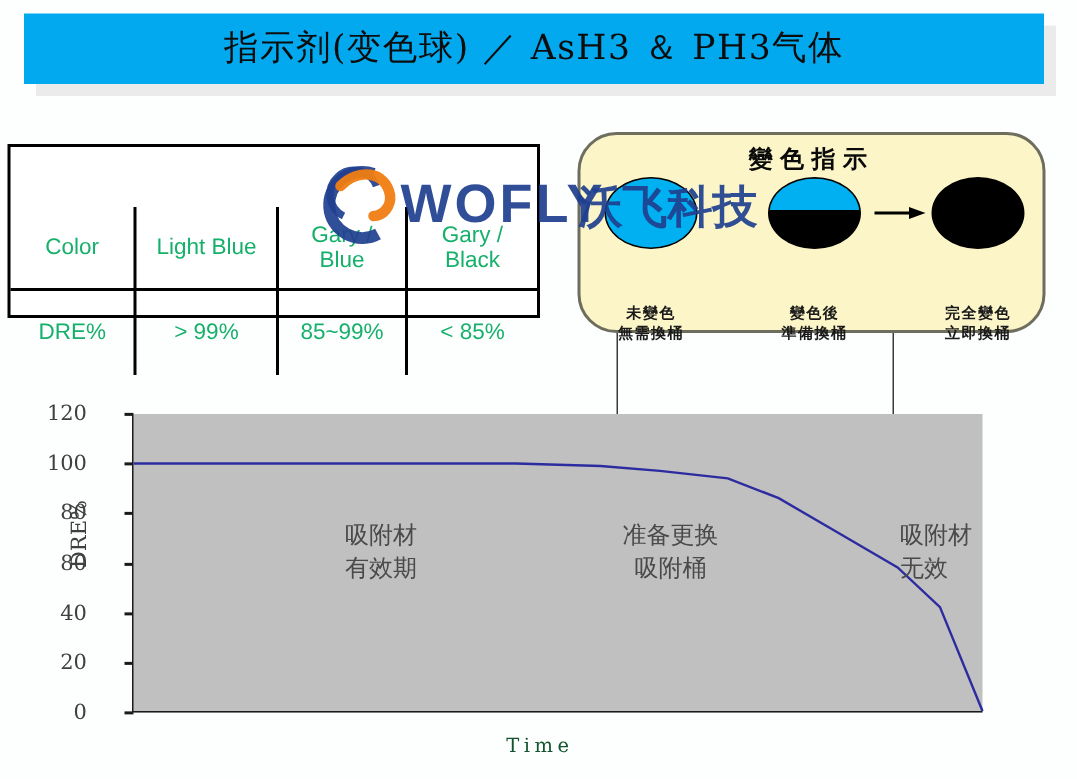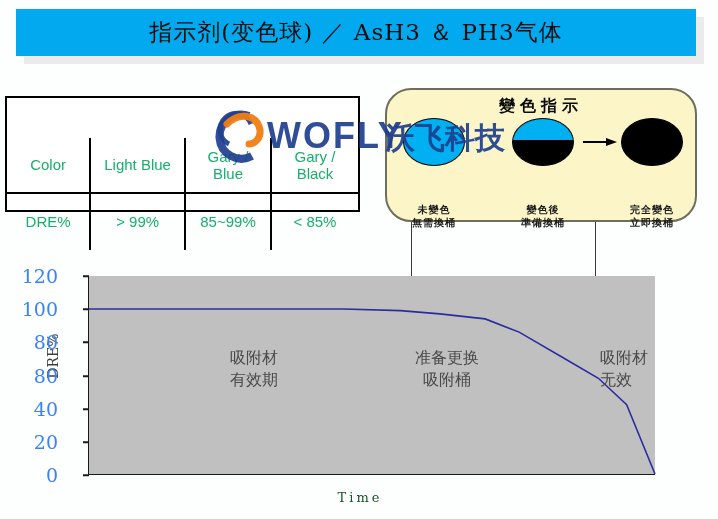--- a/index.html
+++ b/index.html
@@ -105,21 +105,21 @@
   
   .chart{position:absolute;left:30px;top:268px;width:660px;height:245px;}
   .plot{
     position:absolute;left:58px;top:8px;width:567px;height:199px;
     background:#c0c0c0;border-left:1.5px solid #1a1a1a;border-bottom:1.5px solid #1a1a1a;
     box-sizing:border-box;
   }
   .ytick{
     position:absolute;right:632px;width:48px;text-align:right;
     font-family:"DejaVu Serif","Liberation Serif",serif;
-    font-size:19px;color:#3b82f6;transform:translateY(-50%);
+    font-size:14px;color:#404040;transform:translateY(-50%);
   }
   .ytick-mark{position:absolute;left:53px;width:6px;height:1.5px;background:#1a1a1a;transform:translateY(-50%);}
   .ylabel{
     position:absolute;left:-22px;top:80px;width:90px;text-align:center;
     font-family:"DejaVu Serif","Liberation Serif",serif;
     font-size:14px;color:#3f3f3f;
     transform:rotate(-90deg);transform-origin:center center;
   }
   .xlabel{
     position:absolute;left:0;right:0;top:222px;text-align:center;

